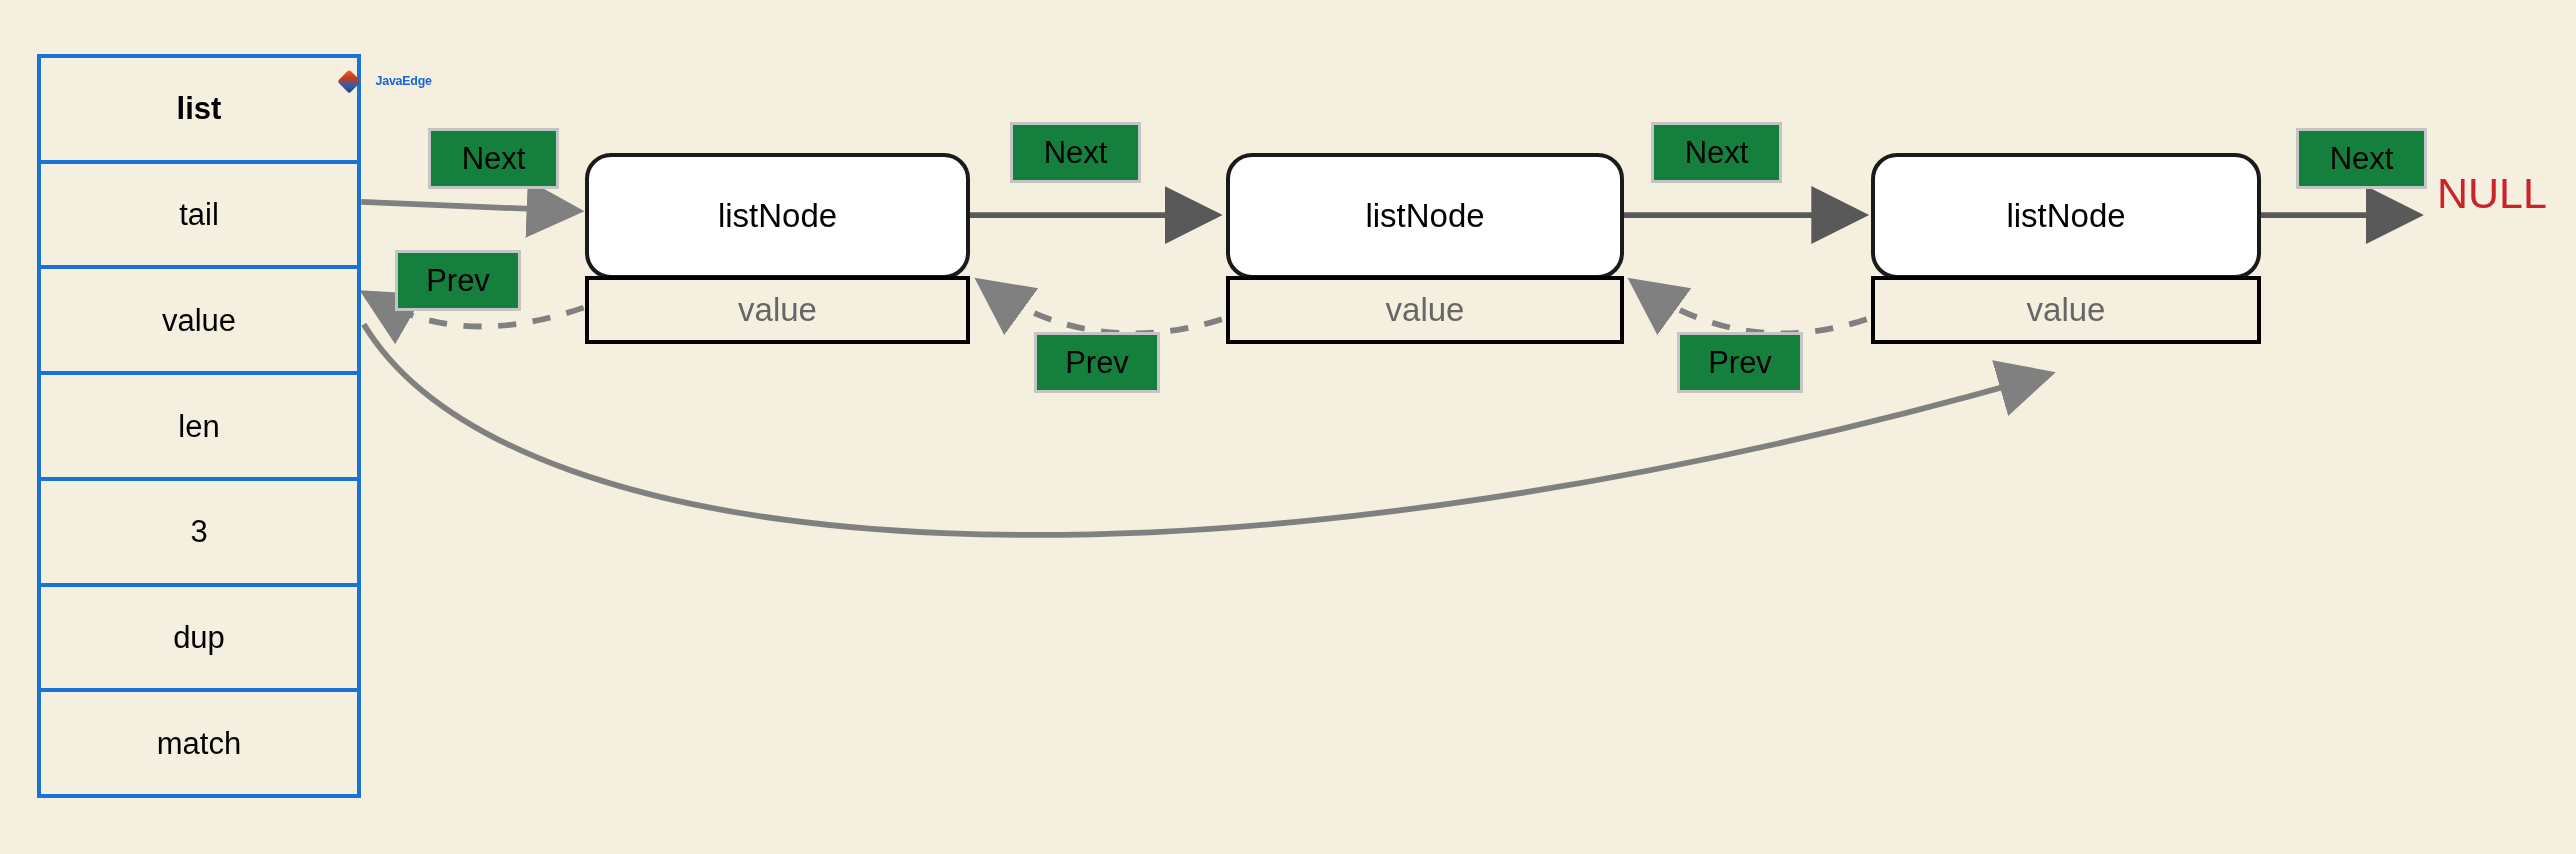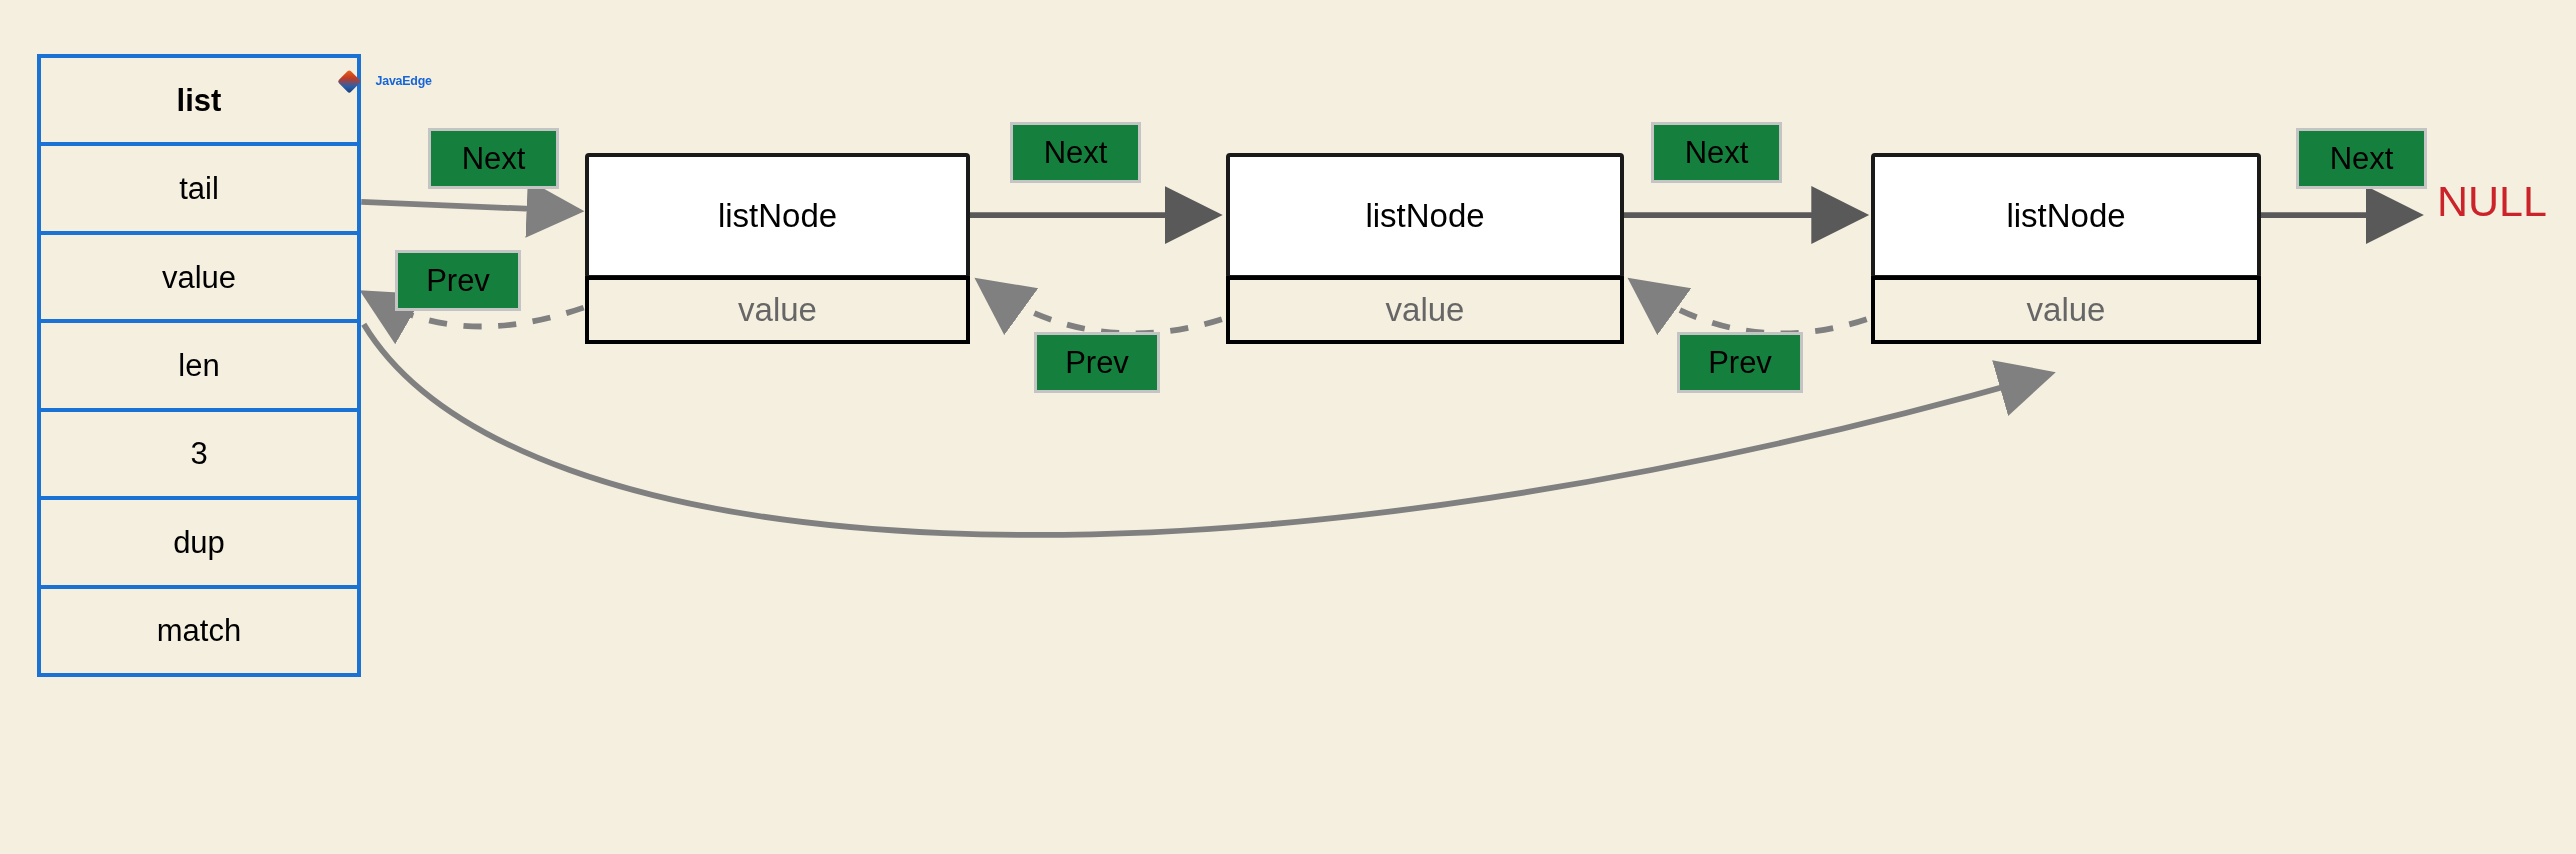--- a/index.html
+++ b/index.html
@@ -18,21 +18,21 @@
     background: #F5EFDF;
     overflow: hidden;
   }
 
   
   #list-struct {
     position: absolute;
     left: 37px;
     top: 54px;
     width: 324px;
-    height: 623px;
+    height: 744px;
     border: 4.1px solid #1A73D4;
     box-sizing: border-box;
     display: flex;
     flex-direction: column;
     z-index: 5;
   }
   .struct-row {
     flex: 1 1 0;
     border-bottom: 4.1px solid #1A73D4;
     box-sizing: border-box;
@@ -47,21 +47,21 @@
   .struct-row.header { font-weight: bold; }
 
   
   .node {
     position: absolute;
     z-index: 6;
   }
   .node-top {
     background: #FFFFFF;
     border: 4.1px solid #1A1A1A;
-    border-radius: 4px;
+    border-radius: 26px;
     box-sizing: border-box;
     display: flex;
     align-items: center;
     justify-content: center;
     color: #000000;
     font-size: 33px;
   }
   .node-bottom {
     background: #F5EFDF;
     border: 4.1px solid #000000;
@@ -85,21 +85,21 @@
     justify-content: center;
     color: #000000;
     font-size: 31px;
     z-index: 20;
   }
 
   
   #null-label {
     position: absolute;
     left: 2437px;
-    top: 180px;
+    top: 172px;
     color: #CC2229;
     font-size: 43px;
     line-height: 1;
     z-index: 12;
   }
 
   
   #arrows {
     position: absolute;
     left: 0; top: 0;

